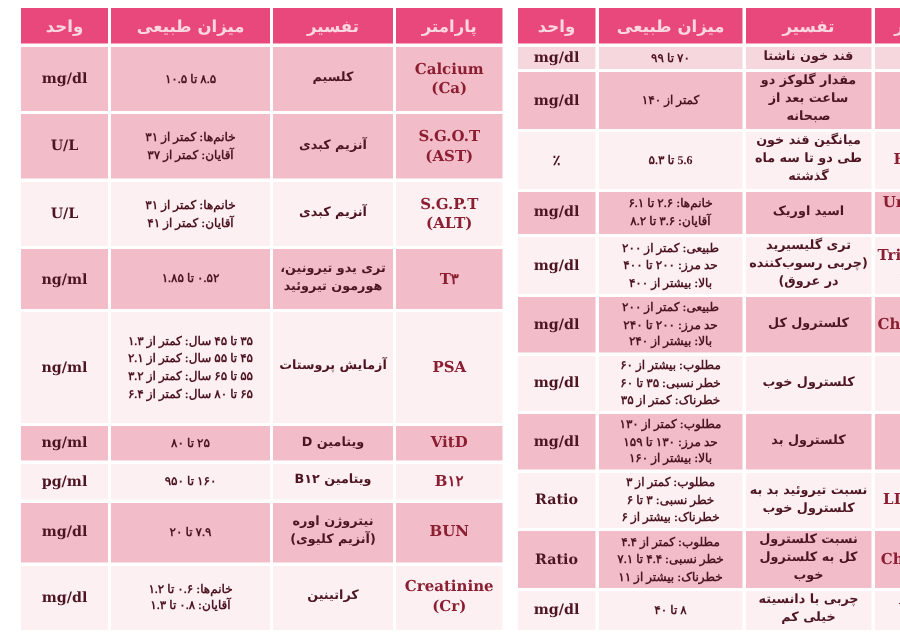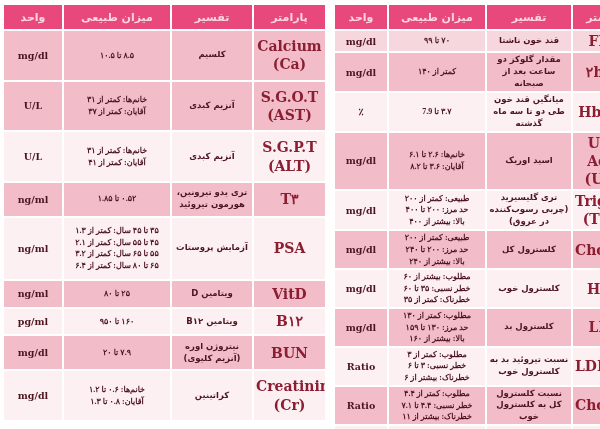--- a/index.html
+++ b/index.html
@@ -8,21 +8,21 @@
     --dark:#f2bcc9;
     --mid:#f7d7de;
     --light:#fdf0f2;
     --ink:#4d1522;
     --param:#8c1e32;
     --page:#ffffff;
   }
   html,body{margin:0;padding:0;background:var(--page);}
   .sheet{
     width:600px;height:429px;box-sizing:border-box;
-    display:flex;gap:6px;padding:3px 2px 7px 2px;
+    display:flex;gap:6px;padding:3px 2px 7px 12px;
     background:var(--page);overflow:hidden;
     font-family:"DejaVu Sans",sans-serif;
     direction:ltr;
   }
   table.lab{border-collapse:collapse;table-layout:fixed;height:100%;}
   table.t-left{width:307px;}
   table.t-right{width:283px;}
   .lab th,.lab td{
     border:2px solid #fff;text-align:center;vertical-align:middle;
     padding:1px 2px;overflow:hidden;
@@ -45,21 +45,21 @@
   }
   .cell-normal{
     font-size:8px;font-weight:bold;color:var(--ink);
     line-height:1.45;white-space:pre-line;font-family:Liberation Serif, serif;
   }
   .cell-interp{
     font-size:8.5px;font-weight:bold;color:var(--ink);line-height:1.4;margin-top:29px;
   }
   .cell-param{
     font-family:"DejaVu Serif",serif;font-weight:bold;
-    font-size:14px;color:var(--param);line-height:1.3;white-space:pre-line;
+    font-size:10px;color:var(--param);line-height:1.3;white-space:pre-line;
   }
   tr.shade-dark td{background:var(--dark);}
   tr.shade-mid td{background:var(--mid);}
   tr.shade-light td{background:var(--light);}
 </style>
 </head>
 <body>
 
 <div class="sheet">
   <table class="lab t-left" id="table-left">
@@ -155,21 +155,21 @@
           <td class="cell-param" dir="ltr">FBS</td>
         </tr>
         <tr class="shade-dark">
           <td class="cell-unit" dir="ltr">mg/dl</td>
           <td class="cell-normal" dir="rtl">کمتر از ۱۴۰</td>
           <td class="cell-interp" dir="rtl">مقدار گلوکز دو ساعت بعد از صبحانه</td>
           <td class="cell-param" dir="ltr">۲hpp</td>
         </tr>
         <tr class="shade-light">
           <td class="cell-unit" dir="ltr">٪</td>
-          <td class="cell-normal" dir="rtl">۳.۷ تا 7.9</td>
+          <td class="cell-normal" dir="rtl">5.6 تا ۵.۳</td>
           <td class="cell-interp" dir="rtl">میانگین قند خون طی دو تا سه ماه گذشته</td>
           <td class="cell-param" dir="ltr">HbA۱C</td>
         </tr>
         <tr class="shade-dark">
           <td class="cell-unit" dir="ltr">mg/dl</td>
           <td class="cell-normal" dir="rtl">خانم‌ها: ۲.۶ تا ۶.۱
 آقایان: ۳.۶ تا ۸.۲</td>
           <td class="cell-interp" dir="rtl">اسید اوریک</td>
           <td class="cell-param" dir="ltr">Uric Acid
 (U.A)</td>

